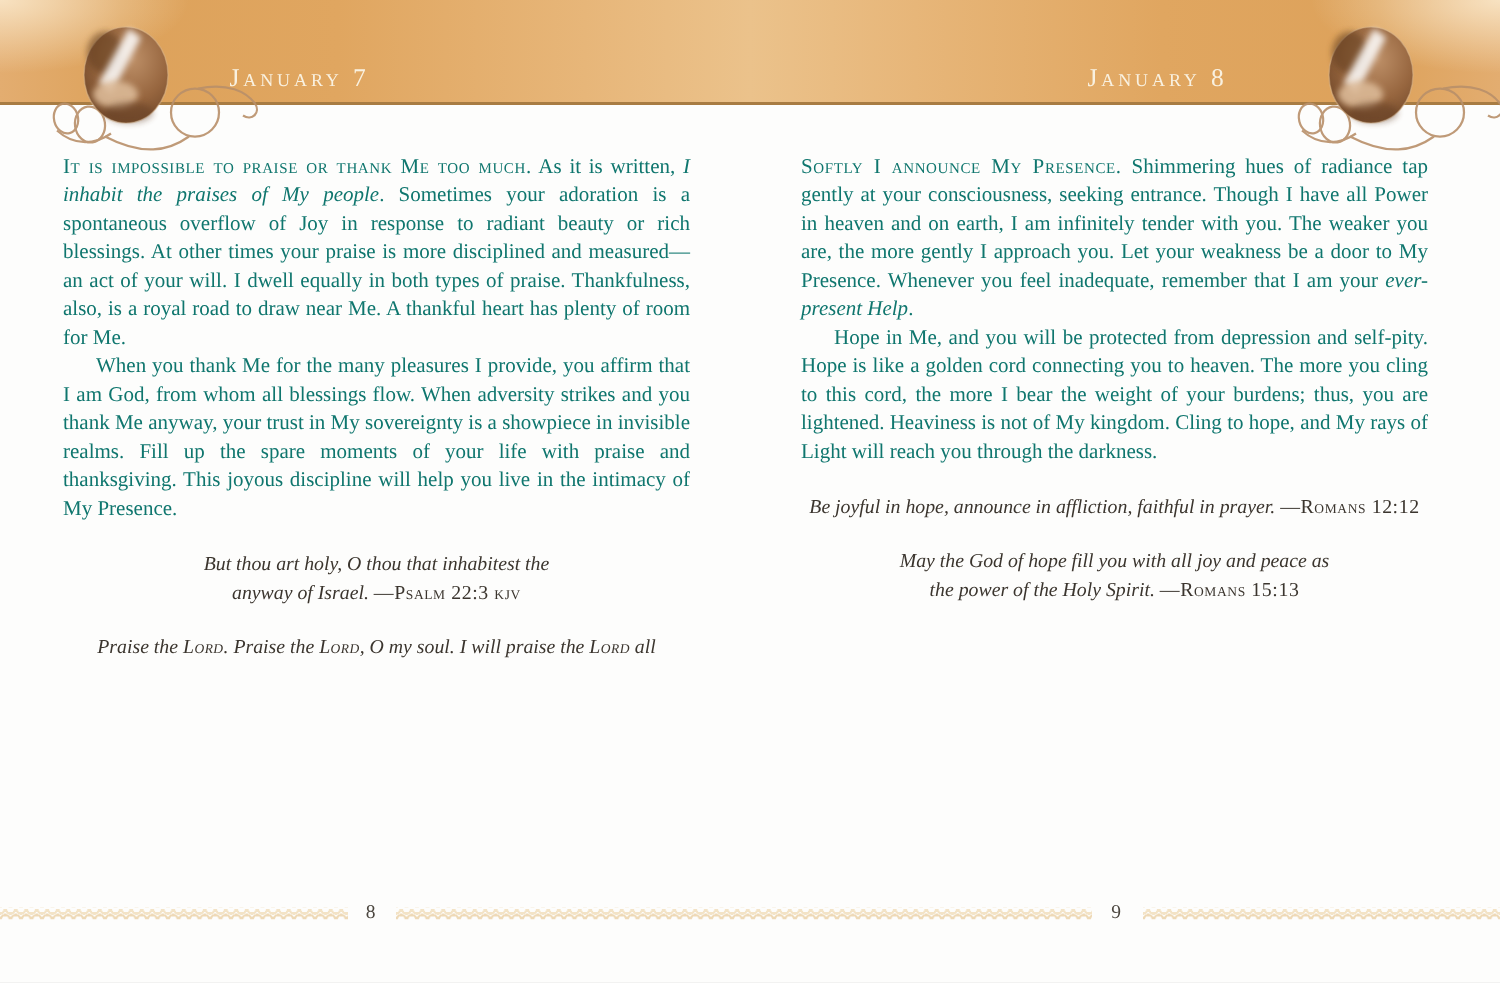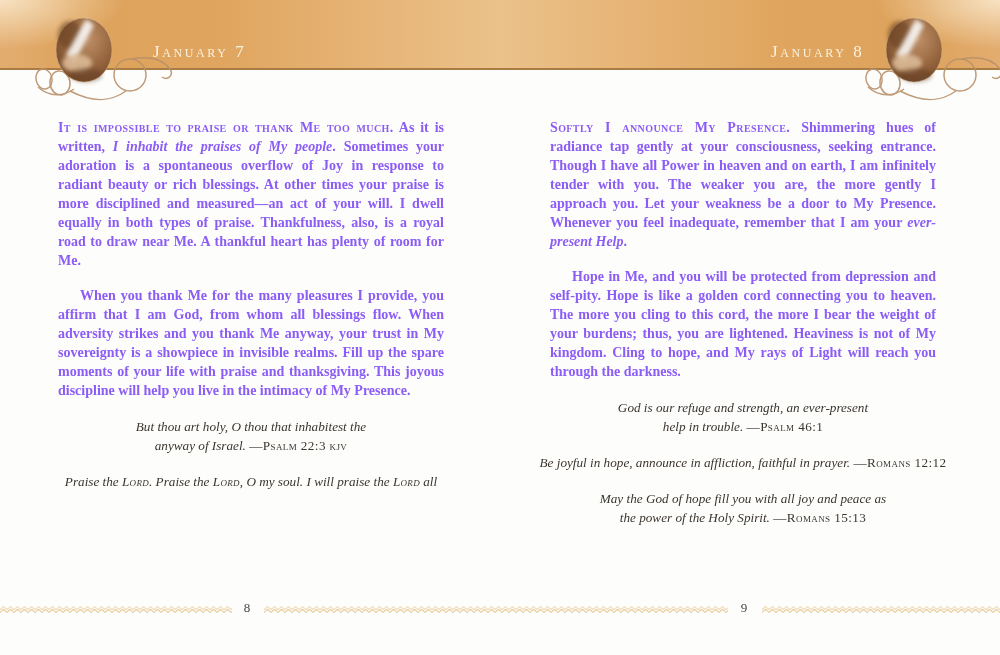--- a/index.html
+++ b/index.html
@@ -16,30 +16,30 @@
   .band-left::after{content:'';position:absolute;inset:0;
     background:radial-gradient(ellipse 180px 70px at 0% 0%,rgba(255,244,221,.75),rgba(255,244,221,0) 70%);}
   .band-right::after{content:'';position:absolute;inset:0;
     background:radial-gradient(ellipse 180px 70px at 100% 0%,rgba(255,244,221,.75),rgba(255,244,221,0) 70%);}
   
   .date-title{
     position:absolute;top:42px;font-variant:small-caps;
     font-size:17px;letter-spacing:2.6px;color:#f9f1e0;white-space:nowrap;
   }
   .title-left{left:153px;}
-  .title-right{left:771px;}
+  .title-right{left:725px;}
   
   .med{position:absolute;top:1px;}
   .med-left{left:20px;}
   .med-right{left:850px;}
   
   .page{position:absolute;top:70px;width:500px;box-sizing:border-box;}
   .page-left{left:0;padding:32px 40px 0 42px;}
   .page-right{left:494px;padding:32px 42px 0 40px;}
-  .par{margin:16px;text-align:justify;font-size:14px;line-height:19px;color:#8b5cf6;font-weight:bold;}
+  .par{margin:0;text-align:justify;font-size:14px;line-height:19px;color:#0f766e;}
   .par.indent{text-indent:22px;}
   .quotes{margin-top:13px;}
   .quote{margin:17px 0;text-align:center;font-size:13.2px;line-height:19px;color:#3b352e;}
   .qline{display:block;}
   .seg-normal{}
   .seg-italic{font-style:italic;}
   .seg-smallcaps{font-variant:small-caps;letter-spacing:.4px;}
   .seg-italic-smallcaps{font-style:italic;font-variant:small-caps;letter-spacing:.3px;}
   
   .scallop{
@@ -139,24 +139,20 @@
         <span class="qline"><span class="seg-italic">Praise the </span><span class="seg-italic-smallcaps">Lord</span><span class="seg-italic">. Praise the </span><span class="seg-italic-smallcaps">Lord</span><span class="seg-italic">, O my soul. I will praise the </span><span class="seg-italic-smallcaps">Lord</span><span class="seg-italic"> all</span></span>
       </div>
     </div>
   </div>
 
   <div class="page page-right">
     <p class="par"><span class="seg-smallcaps">Softly I announce My Presence.</span><span class="seg-normal"> Shimmering hues of radiance tap gently at your consciousness, seeking entrance. Though I have all Power in heaven and on earth, I am infinitely tender with you. The weaker you are, the more gently I approach you. Let your weakness be a door to My Presence. Whenever you feel inadequate, remember that I am your </span><span class="seg-italic">ever-present Help</span><span class="seg-normal">.</span></p>
     <p class="par indent"><span class="seg-normal">Hope in Me, and you will be protected from depression and self-pity. Hope is like a golden cord connecting you to heaven. The more you cling to this cord, the more I bear the weight of your burdens; thus, you are lightened. Heaviness is not of My kingdom. Cling to hope, and My rays of Light will reach you through the darkness.</span></p>
     <div class="quotes">
       <div class="quote">
-        <span class="qline"><span class="seg-italic">God is our refuge and strength, an ever-present</span></span>
-        <span class="qline"><span class="seg-italic">help in trouble. </span><span class="seg-smallcaps">—Psalm 46:1</span></span>
-      </div>
-      <div class="quote">
         <span class="qline"><span class="seg-italic">Be joyful in hope, announce in affliction, faithful in prayer. </span><span class="seg-smallcaps">—Romans 12:12</span></span>
       </div>
       <div class="quote">
         <span class="qline"><span class="seg-italic">May the God of hope fill you with all joy and peace as</span></span>
         <span class="qline"><span class="seg-italic">the power of the Holy Spirit. </span><span class="seg-smallcaps">—Romans 15:13</span></span>
       </div>
     </div>
   </div>
 
   <div class="scallop seg1"></div>

